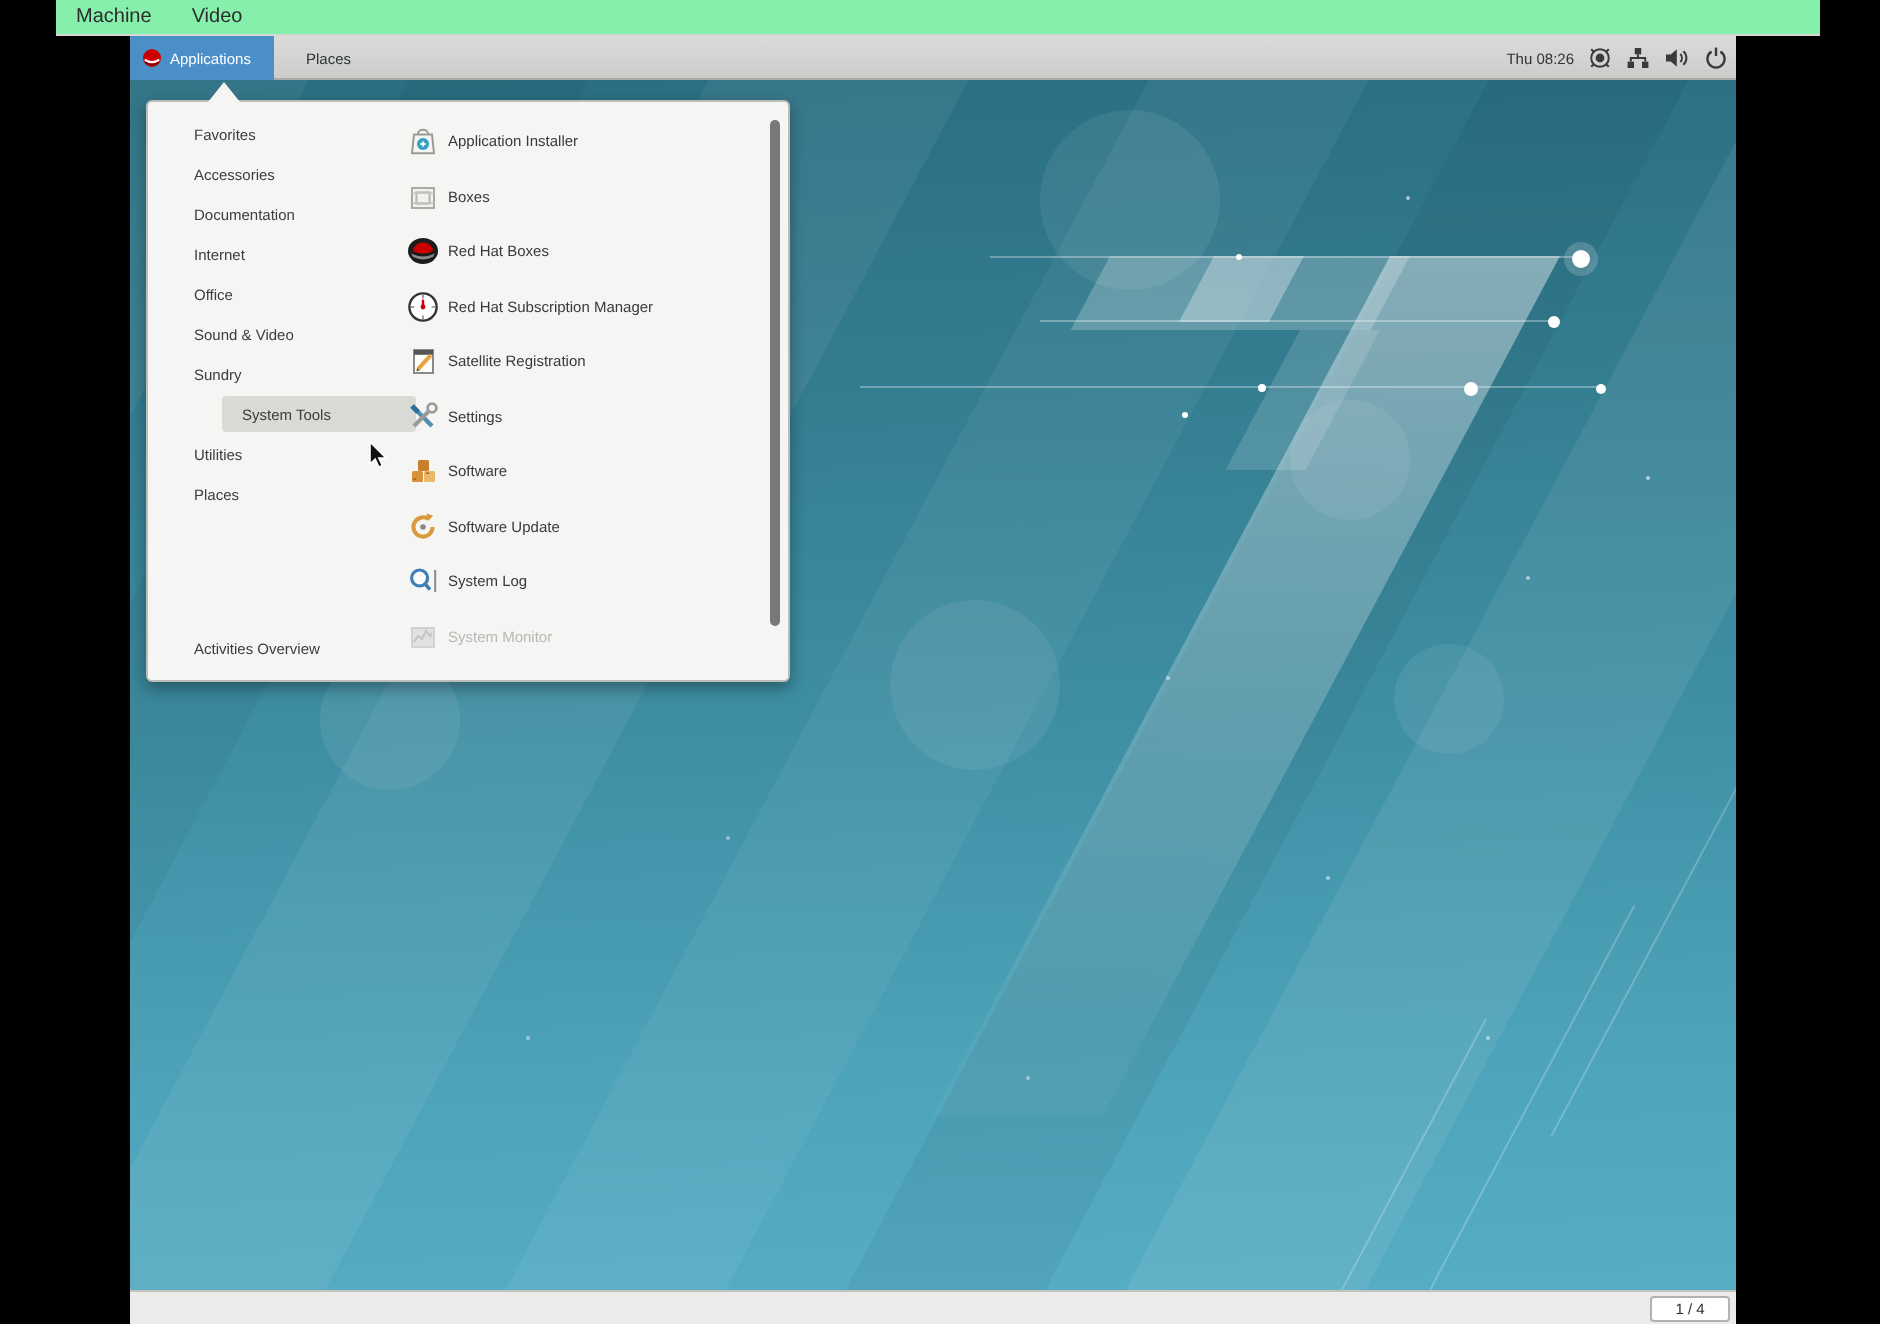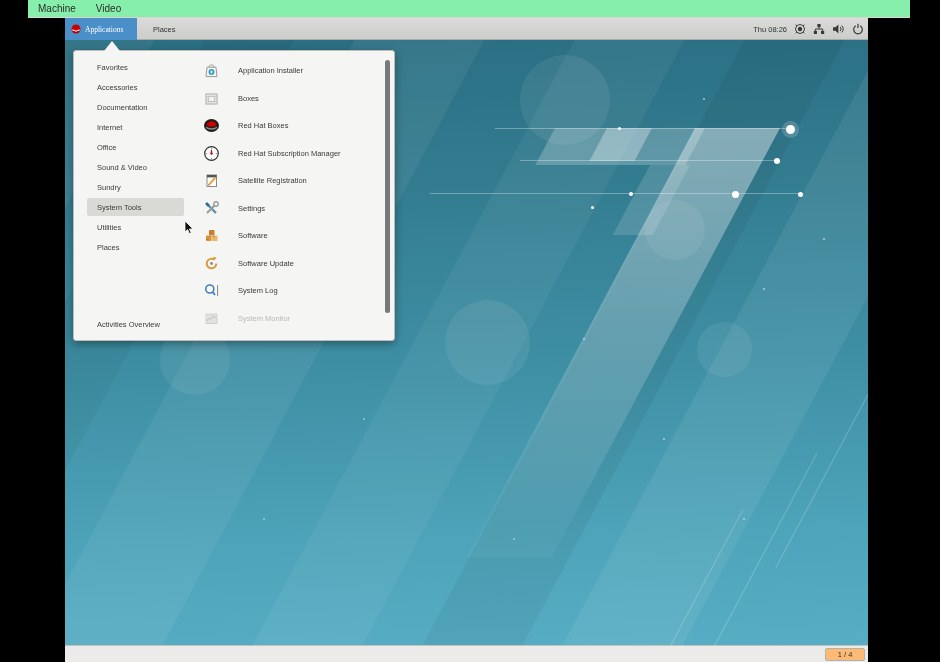--- a/index.html
+++ b/index.html
@@ -14,56 +14,56 @@
     display:flex; align-items:center; }
 
   
   .screen { position:absolute; left:65px; top:18px; width:803px; height:644px; overflow:hidden; }
 
   
   .topbar { position:absolute; left:0; top:0; width:803px; height:22px;
     background:linear-gradient(#dbdbd9,#cccccA); border-bottom:1px solid #aaaaa7;
     color:#2e3436; font-size:7.5px; }
   .apps-btn { position:absolute; left:0; top:0; width:72px; height:22px; background:#4a8fc7;
-    display:flex; align-items:center; gap:4px; padding-left:6px; color:#fff;font-family:Liberation Serif, serif; }
+    display:flex; align-items:center; gap:4px; padding-left:6px; color:#fff; }
   .places-btn { position:absolute; left:80px; top:0; height:22px; display:flex;
     align-items:center; padding:0 8px; color:#2e3436; }
   .tray { position:absolute; right:4px; top:0; height:22px; display:flex; align-items:center; gap:7px; }
   .tray svg { display:block; }
 
   
   .desktop { position:absolute; left:0; top:22px; width:803px; height:605px; overflow:hidden;
     background:linear-gradient(178deg,#2a6e82 0%,#337c90 25%,#3f90a5 55%,#4da3b9 80%,#57aec4 100%); }
   .band { position:absolute; top:-20px; height:660px; transform:skewX(-28deg); transform-origin:top left; }
   .seven { position:absolute; transform:skewX(-28deg); transform-origin:top left; }
   .bokeh { position:absolute; border-radius:50%; background:rgba(255,255,255,.07); }
   .dot { position:absolute; border-radius:50%; background:#fff; }
   .hline { position:absolute; height:1px; background:rgba(255,255,255,.32); }
   .dline { position:absolute; width:1px; background:rgba(255,255,255,.22); transform:rotate(28deg); }
 
   
   .bottom-panel { position:absolute; left:0; top:627px; width:803px; height:17px;
     background:#ecebe9; border-top:1px solid #c2c2bf; }
-  .pager { position:absolute; right:3px; top:2px; width:40px; height:13px; background:#fdba74;
+  .pager { position:absolute; right:3px; top:2px; width:40px; height:13px; background:#ffffff;
     border:1px solid #b2b2af; border-radius:2px; font-size:7.5px; color:#2e2e2e;
     display:flex; align-items:center; justify-content:center; }
 
   
   .app-menu { position:absolute; left:8px; top:32px; width:322px; height:291px;
     background:#f5f5f3; border:1px solid #bcbcb9; border-radius:3px;
     box-shadow:0 3px 8px rgba(0,0,0,.35); }
   .menu-arrow { position:absolute; left:30px; top:-10px; width:0; height:0;
     border-left:8px solid transparent; border-right:8px solid transparent;
     border-bottom:10px solid #f5f5f3; }
   .cat { position:absolute; left:13px; width:97px; height:18px; display:flex; align-items:center;
     padding-left:10px; font-size:7.5px; color:#3c3c3c; border-radius:2px; }
-  .cat.selected { background:#d9d9d6; }
+  .cat.selected { background:#d9d9d6;margin-left:24px; }
   .activities { position:absolute; left:13px; top:264px; width:120px; height:18px; display:flex;
     align-items:center; padding-left:10px; font-size:7.5px; color:#3c3c3c; }
-  .app-row { position:absolute; left:129px; height:17px; display:flex; align-items:center; gap:18px; }
+  .app-row { position:absolute; left:129px; height:17px; display:flex; align-items:center; gap:4px; }
   .app-row .label { font-size:7.5px; color:#3a3a3a; white-space:nowrap; }
   .app-row.disabled .label { color:#b8b8b6;text-align:center; }
   .app-row.disabled .appicon { opacity:.45; }
   .appicon { width:17px; height:17px; display:block; }
   .menu-scrollbar { position:absolute; left:311px; top:9px; width:5px; height:253px;
     background:#76787a; border-radius:2.5px; }
 
   .cursor { position:absolute; left:119px; top:202px; }
 </style>
 </head>

